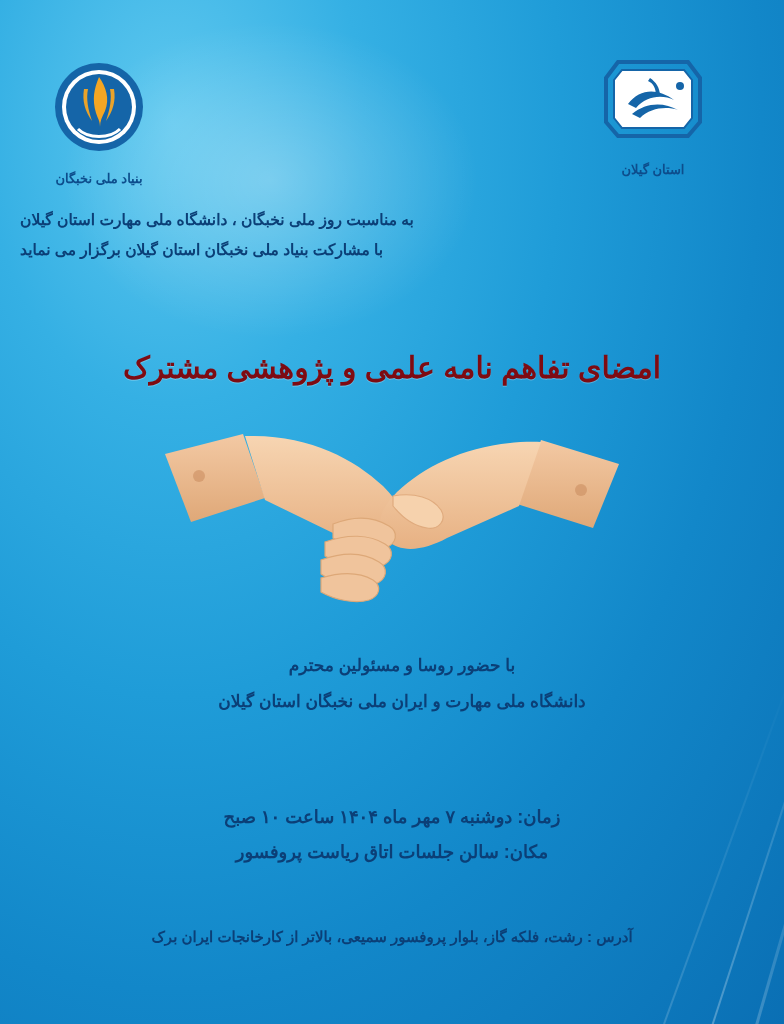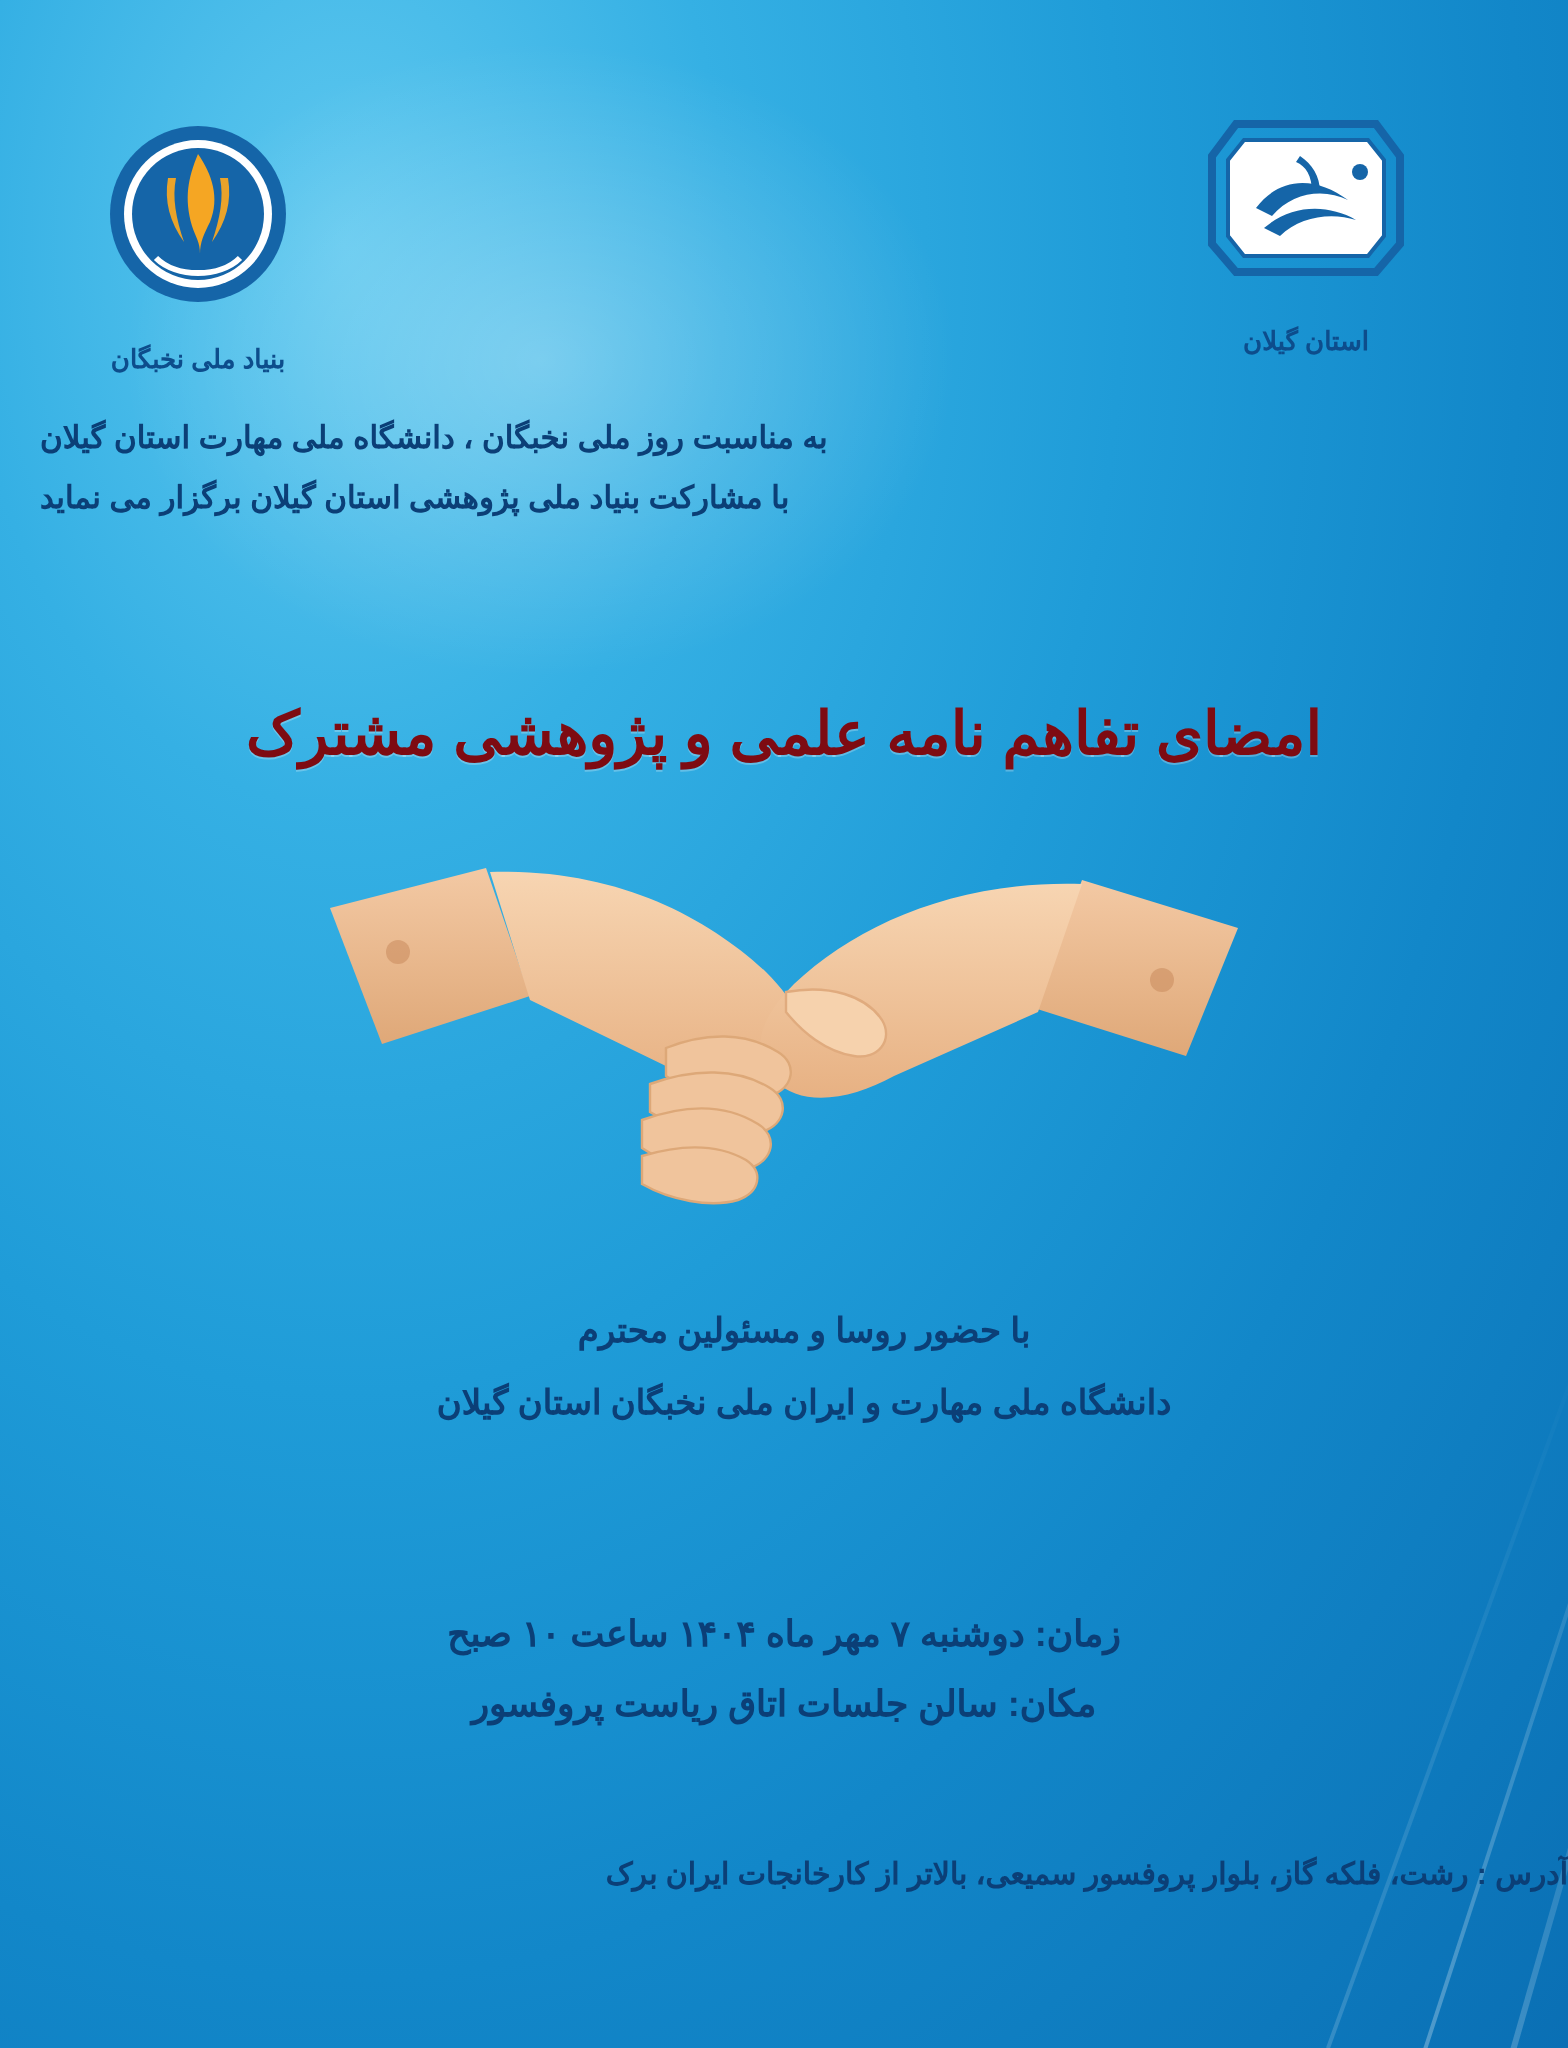--- a/index.html
+++ b/index.html
@@ -112,21 +112,21 @@
     color: #0b3f77;
     font-weight: bold;
     font-size: 18px;
     line-height: 35px;
   }
   .address {
     position: absolute;
     top: 928px;
     right: 0;
     left: 0;
-    text-align: right;
+    text-align: center;
     color: #0b3f77;
     font-weight: bold;
     font-size: 15px;
   }
 
   
   .handshake {
     position: absolute;
     top: 400px;
     left: 50%;
@@ -175,21 +175,21 @@
         <circle cx="92" cy="38" r="4"></circle>
         <path d="M62 30 C68 34, 72 40, 72 48 L68 48 C68 40, 65 35, 60 33 Z"></path>
       </g>
       <text x="65" y="100" font-size="11" fill="#1565a8" text-anchor="middle" font-family="Liberation Sans, sans-serif"></text>
     </svg>
     <div class="logo-caption">استان گیلان</div>
   </div>
 
   <div class="intro">
     <div>به مناسبت روز ملی نخبگان ، دانشگاه ملی مهارت استان گیلان</div>
-    <div>با مشارکت  بنیاد ملی پژوهشی استان گیلان برگزار می نماید</div>
+    <div>با مشارکت  بنیاد ملی نخبگان استان گیلان برگزار می نماید</div>
   </div>
 
   <div class="headline">امضای تفاهم نامه علمی و پژوهشی مشترک</div>
 
   <div class="handshake">
     <svg width="470" height="230" viewBox="0 0 470 230">
       <defs>
         <linearGradient id="skin" x1="0" y1="0" x2="0" y2="1">
           <stop offset="0%" stop-color="#f7d5b2"></stop>
           <stop offset="100%" stop-color="#e7b183"></stop>

